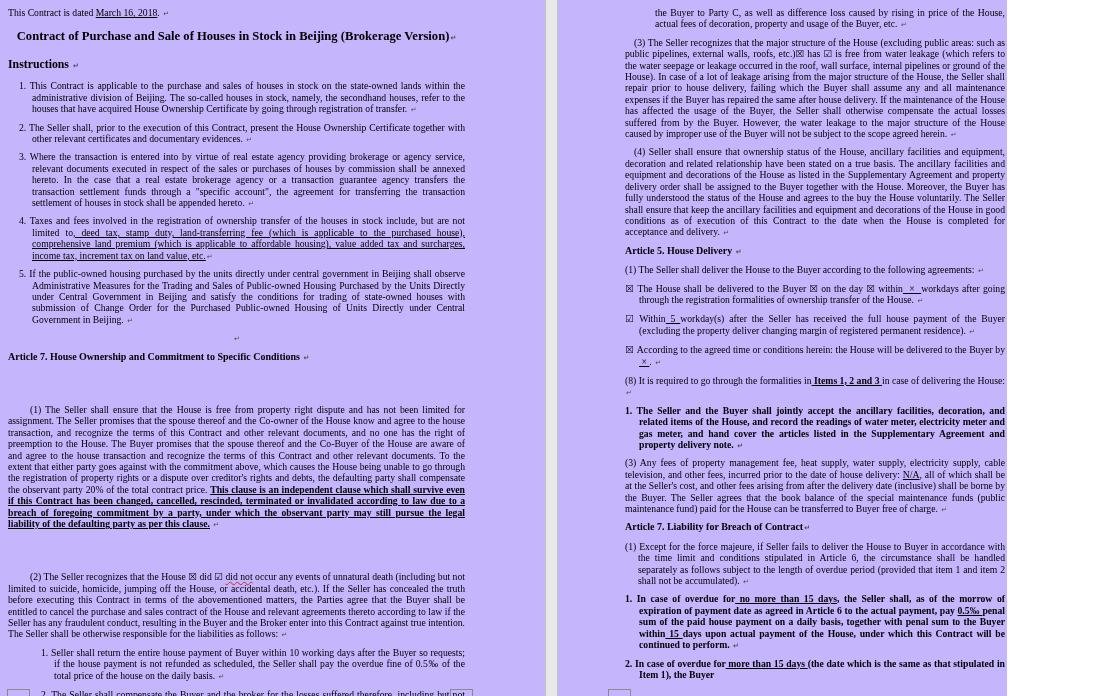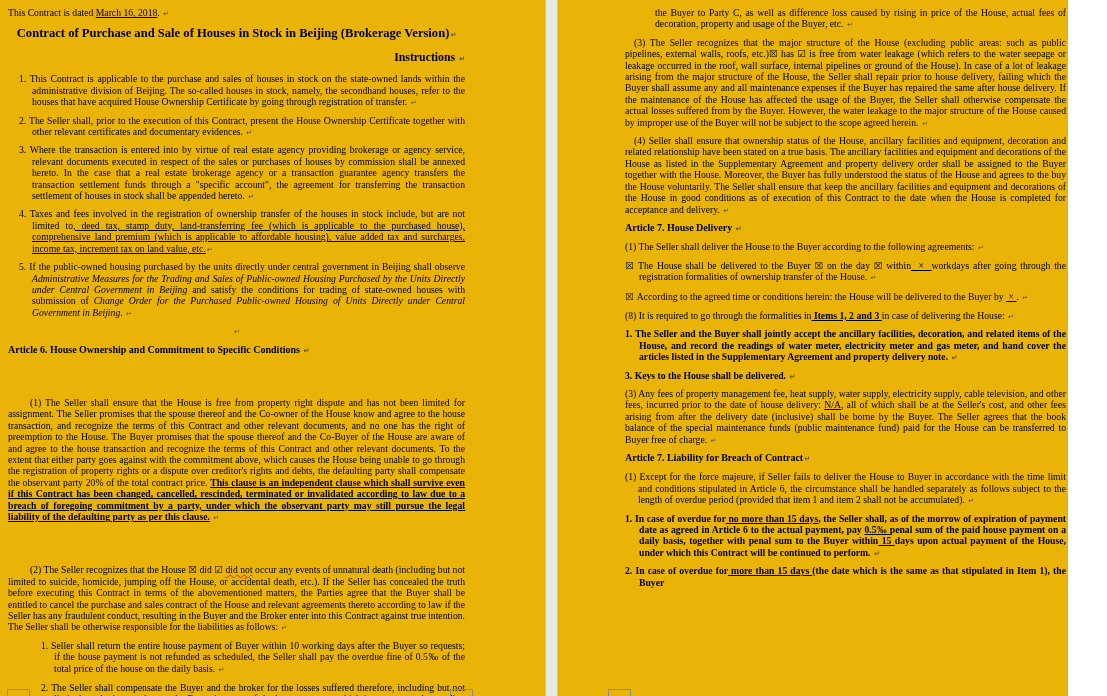--- a/index.html
+++ b/index.html
@@ -10,60 +10,60 @@
   }
   .doc {
     display: flex;
     width: 1107px; height: 696px;
     font-family: "Liberation Serif", "DejaVu Serif", serif;
     font-size: 9.7px;
     line-height: 11.4px;
     color: #000000;
   }
   .page {
-    background: #eab308;
+    background: #c4b5fd;
     box-sizing: border-box;
     overflow: hidden;
     position: relative;
     text-align: justify;
   }
   .page-left  { width: 545px; padding: 7px 80px 0 8px; }
   .divider {
     width: 11px; height: 696px;
     background: #e8e8e8;
     border-left: 1px solid #c2c2c2;
     border-right: 1px solid #c2c2c2;
   }
-  .page-right { width: 510px; padding: 7px 2px 0 67px; }
+  .page-right { width: 449px; padding: 7px 2px 0 67px; }
 
   .blk { margin: 0 0 5px 0; }
   .title {
-    font-weight: bold; font-size: 12.6px; line-height: 16px;
+    font-weight: bold; font-size: 12.6px; line-height: 23px;
     text-align: center; white-space: nowrap;
     margin: 4px 0 7px 0;
   }
   .subtitle {
     font-weight: bold; font-size: 11.8px; line-height: 14px;
-    text-align: right;
+    text-align: left;
     margin: 0 0 7px 0;
   }
   .heading { font-weight: bold; font-size: 10px; margin: 5px 0 6px 0; text-align: left; }
   .pmline { text-align: center; margin: 1px 0 5px 0; }
 
   .ind    { text-indent: 22px; margin-top: 40px; }
   .ind-sm { text-indent: 9px; }
   .cont   { margin-left: 30px; }
   .hang   { padding-left: 13px; text-indent: -13px; }
   .li1    { padding-left: 24px; text-indent: -13px; }
   .li2    { padding-left: 46px; text-indent: -13px; margin-bottom: 6px; }
   .chk    { padding-left: 14px; text-indent: -14px; margin-bottom: 6px; }
   .page-right .li1 { padding-left: 14px; text-indent: -14px; font-weight: bold; }
 
   .seg-u  { text-decoration: underline; }
-  .seg-i  { font-style: italic; }
+  .seg-i  { }
   .seg-bu { font-weight: bold; text-decoration: underline; }
   .seg-wavy {
     text-decoration: underline;
     text-decoration-style: wavy;
     text-decoration-color: #cc2a1d;
     text-decoration-thickness: 1px;
     text-underline-offset: 1px;
   }
   .seg-pm {
     font-size: 7px;
@@ -91,38 +91,38 @@
     <div class="bmark" style="left:450px"></div>
   <div class="blk dateline"><span>This Contract is dated </span><span class="seg-u">March 16, 2018</span><span>. </span><span class="seg-pm">↵</span></div>
       <div class="blk title"><span>Contract of Purchase and Sale of Houses in Stock in Beijing (Brokerage Version)</span><span class="seg-pm">↵</span></div>
       <div class="blk subtitle"><span>Instructions </span><span class="seg-pm">↵</span></div>
       <div class="blk li1"><span class="marker">1. </span><span>This Contract is applicable to the purchase and sales of houses in stock on the state-owned lands within the administrative division of Beijing. The so-called houses in stock, namely, the secondhand houses, refer to the houses that have acquired House Ownership Certificate by going through registration of transfer. </span><span class="seg-pm">↵</span></div>
       <div class="blk li1"><span class="marker">2. </span><span>The Seller shall, prior to the execution of this Contract, present the House Ownership Certificate together with other relevant certificates and documentary evidences. </span><span class="seg-pm">↵</span></div>
       <div class="blk li1"><span class="marker">3. </span><span>Where the transaction is entered into by virtue of real estate agency providing brokerage or agency service, relevant documents executed in respect of the sales or purchases of houses by commission shall be annexed hereto. In the case that a real estate brokerage agency or a transaction guarantee agency transfers the transaction settlement funds through a "specific account", the agreement for transferring the transaction settlement of houses in stock shall be appended hereto. </span><span class="seg-pm">↵</span></div>
       <div class="blk li1"><span class="marker">4. </span><span>Taxes and fees involved in the registration of ownership transfer of the houses in stock include, but are not limited to</span><span class="seg-u">, deed tax, stamp duty, land-transferring fee (which is applicable to the purchased house), comprehensive land premium (which is applicable to affordable housing), value added tax and surcharges, income tax, increment tax on land value, etc.</span><span class="seg-pm">↵</span></div>
       <div class="blk li1"><span class="marker">5. </span><span>If the public-owned housing purchased by the units directly under central government in Beijing shall observe </span><span class="seg-i">Administrative Measures for the Trading and Sales of Public-owned Housing Purchased by the Units Directly under Central Government in Beijing</span><span> and satisfy the conditions for trading of state-owned houses with submission of </span><span class="seg-i">Change Order for the Purchased Public-owned Housing of Units Directly under Central Government in Beijing</span><span>. </span><span class="seg-pm">↵</span></div>
       <div class="blk pmline"><span class="seg-pm">↵</span></div>
-      <div class="blk heading"><span>Article 6. House Ownership and Commitment to Specific Conditions </span><span class="seg-pm">↵</span></div>
+      <div class="blk heading"><span>Article 7. House Ownership and Commitment to Specific Conditions </span><span class="seg-pm">↵</span></div>
       <div class="blk para ind"><span>(1) The Seller shall ensure that the House is free from property right dispute and has not been limited for assignment. The Seller promises that the spouse thereof and the Co-owner of the House know and agree to the house transaction, and recognize the terms of this Contract and other relevant documents, and no one has the right of preemption to the House. The Buyer promises that the spouse thereof and the Co-Buyer of the House are aware of and agree to the house transaction and recognize the terms of this Contract and other relevant documents. To the extent that either party goes against with the commitment above, which causes the House being unable to go through the registration of property rights or a dispute over creditor's rights and debts, the defaulting party shall compensate the observant party 20% of the total contract price. </span><span class="seg-bu">This clause is an independent clause which shall survive even if this Contract has been changed, cancelled, rescinded, terminated or invalidated according to law due to a breach of foregoing commitment by a party, under which the observant party may still pursue the legal liability of the defaulting party as per this clause.</span><span> </span><span class="seg-pm">↵</span></div>
       <div class="blk para ind"><span>(2) The Seller recognizes that the House ☒ did ☑ </span><span class="seg-wavy">did not</span><span> occur any events of unnatural death (including but not limited to suicide, homicide, jumping off the House, or accidental death, etc.). If the Seller has concealed the truth before executing this Contract in terms of the abovementioned matters, the Parties agree that the Buyer shall be entitled to cancel the purchase and sales contract of the House and relevant agreements thereto according to law if the Seller has any fraudulent conduct, resulting in the Buyer and the Broker enter into this Contract against true intention. The Seller shall be otherwise responsible for the liabilities as follows: </span><span class="seg-pm">↵</span></div>
       <div class="blk li2"><span class="marker">1. </span><span>Seller shall return the entire house payment of Buyer within 10 working days after the Buyer so requests; if the house payment is not refunded as scheduled, the Seller shall pay the overdue fine of 0.5‰ of the total price of the house on the daily basis. </span><span class="seg-pm">↵</span></div>
       <div class="blk li2"><span class="marker">2. </span><span>The Seller shall compensate the Buyer and the broker for the losses suffered therefore, including but not limited to: the interest loss to the Buyer in terms of the house payment which is compensated according to the bank loan interest rate for the same period, and taxes and fees and bank charges and other actual expenditure paid for compensating the Buyer for the House, and any and all fees paid by</span></div>
     </div>
   <div class="divider"></div>
   <div class="page page-right">
     <div class="bmark" style="left:50px"></div>
   <div class="blk cont"><span>the Buyer to Party C, as well as difference loss caused by rising in price of the House, actual fees of decoration, property and usage of the Buyer, etc. </span><span class="seg-pm">↵</span></div>
       <div class="blk para ind-sm"><span>(3) The Seller recognizes that the major structure of the House (excluding public areas: such as public pipelines, external walls, roofs, etc.)☒ has ☑ is free from water leakage (which refers to the water seepage or leakage occurred in the roof, wall surface, internal pipelines or ground of the House). In case of a lot of leakage arising from the major structure of the House, the Seller shall repair prior to house delivery, failing which the Buyer shall assume any and all maintenance expenses if the Buyer has repaired the same after house delivery. If the maintenance of the House has affected the usage of the Buyer, the Seller shall otherwise compensate the actual losses suffered from by the Buyer. However, the water leakage to the major structure of the House caused by improper use of the Buyer will not be subject to the scope agreed herein. </span><span class="seg-pm">↵</span></div>
       <div class="blk para ind-sm"><span>(4) Seller shall ensure that ownership status of the House, ancillary facilities and equipment, decoration and related relationship have been stated on a true basis. The ancillary facilities and equipment and decorations of the House as listed in the Supplementary Agreement and property delivery order shall be assigned to the Buyer together with the House. Moreover, the Buyer has fully understood the status of the House and agrees to the buy the House voluntarily. The Seller shall ensure that keep the ancillary facilities and equipment and decorations of the House in good conditions as of execution of this Contract to the date when the House is completed for acceptance and delivery. </span><span class="seg-pm">↵</span></div>
-      <div class="blk heading"><span>Article 7. House Delivery </span><span class="seg-pm">↵</span></div>
+      <div class="blk heading"><span>Article 5. House Delivery </span><span class="seg-pm">↵</span></div>
       <div class="blk para"><span>(1) The Seller shall deliver the House to the Buyer according to the following agreements: </span><span class="seg-pm">↵</span></div>
       <div class="blk chk"><span class="marker">☒ </span><span>The House shall be delivered to the Buyer ☒ on the day ☒ within</span><span class="seg-u">&nbsp;&nbsp;×&nbsp;&nbsp;</span><span>workdays after going through the registration formalities of ownership transfer of the House. </span><span class="seg-pm">↵</span></div>
+      <div class="blk chk"><span class="marker">☑ </span><span>Within</span><span class="seg-u">&nbsp;5&nbsp;</span><span>workday(s) after the Seller has received the full house payment of the Buyer (excluding the property deliver changing margin of registered permanent residence). </span><span class="seg-pm">↵</span></div>
       <div class="blk chk"><span class="marker">☒ </span><span>According to the agreed time or conditions herein: the House will be delivered to the Buyer by </span><span class="seg-u">&nbsp;×&nbsp;</span><span>. </span><span class="seg-pm">↵</span></div>
       <div class="blk para"><span>(8) It is required to go through the formalities in</span><span class="seg-bu"> Items 1, 2 and 3 </span><span>in case of delivering the House: </span><span class="seg-pm">↵</span></div>
       <div class="blk li1"><span class="marker">1. </span><span>The Seller and the Buyer shall jointly accept the ancillary facilities, decoration, and related items of the House, and record the readings of water meter, electricity meter and gas meter, and hand cover the articles listed in the Supplementary Agreement and property delivery note. </span><span class="seg-pm">↵</span></div>
-      <div class="blk li1"><span class="marker">3. </span><span>Keys to the House shall be delivered. </span><span class="seg-pm">↵</span></div>
       <div class="blk para"><span>(3) Any fees of property management fee, heat supply, water supply, electricity supply, cable television, and other fees, incurred prior to the date of house delivery: </span><span class="seg-u">N/A</span><span>, all of which shall be at the Seller's cost, and other fees arising from after the delivery date (inclusive) shall be borne by the Buyer. The Seller agrees that the book balance of the special maintenance funds (public maintenance fund) paid for the House can be transferred to Buyer free of charge. </span><span class="seg-pm">↵</span></div>
       <div class="blk heading"><span>Article 7. Liability for Breach of Contract</span><span class="seg-pm">↵</span></div>
       <div class="blk hang"><span>(1) Except for the force majeure, if Seller fails to deliver the House to Buyer in accordance with the time limit and conditions stipulated in Article 6, the circumstance shall be handled separately as follows subject to the length of overdue period (provided that item 1 and item 2 shall not be accumulated). </span><span class="seg-pm">↵</span></div>
       <div class="blk li1"><span class="marker">1. </span><span>In case of overdue for</span><span class="seg-u"> no more than 15 days</span><span>, the Seller shall, as of the morrow of expiration of payment date as agreed in Article 6 to the actual payment, pay </span><span class="seg-u">0.5‰ </span><span>penal sum of the paid house payment on a daily basis, together with penal sum to the Buyer within</span><span class="seg-u"> 15 </span><span>days upon actual payment of the House, under which this Contract will be continued to perform. </span><span class="seg-pm">↵</span></div>
       <div class="blk li1"><span class="marker">2. </span><span>In case of overdue for</span><span class="seg-u"> more than 15 days </span><span>(the date which is the same as that stipulated in Item 1), the Buyer</span></div>
     </div>
 </div>
 
 </body></html>

